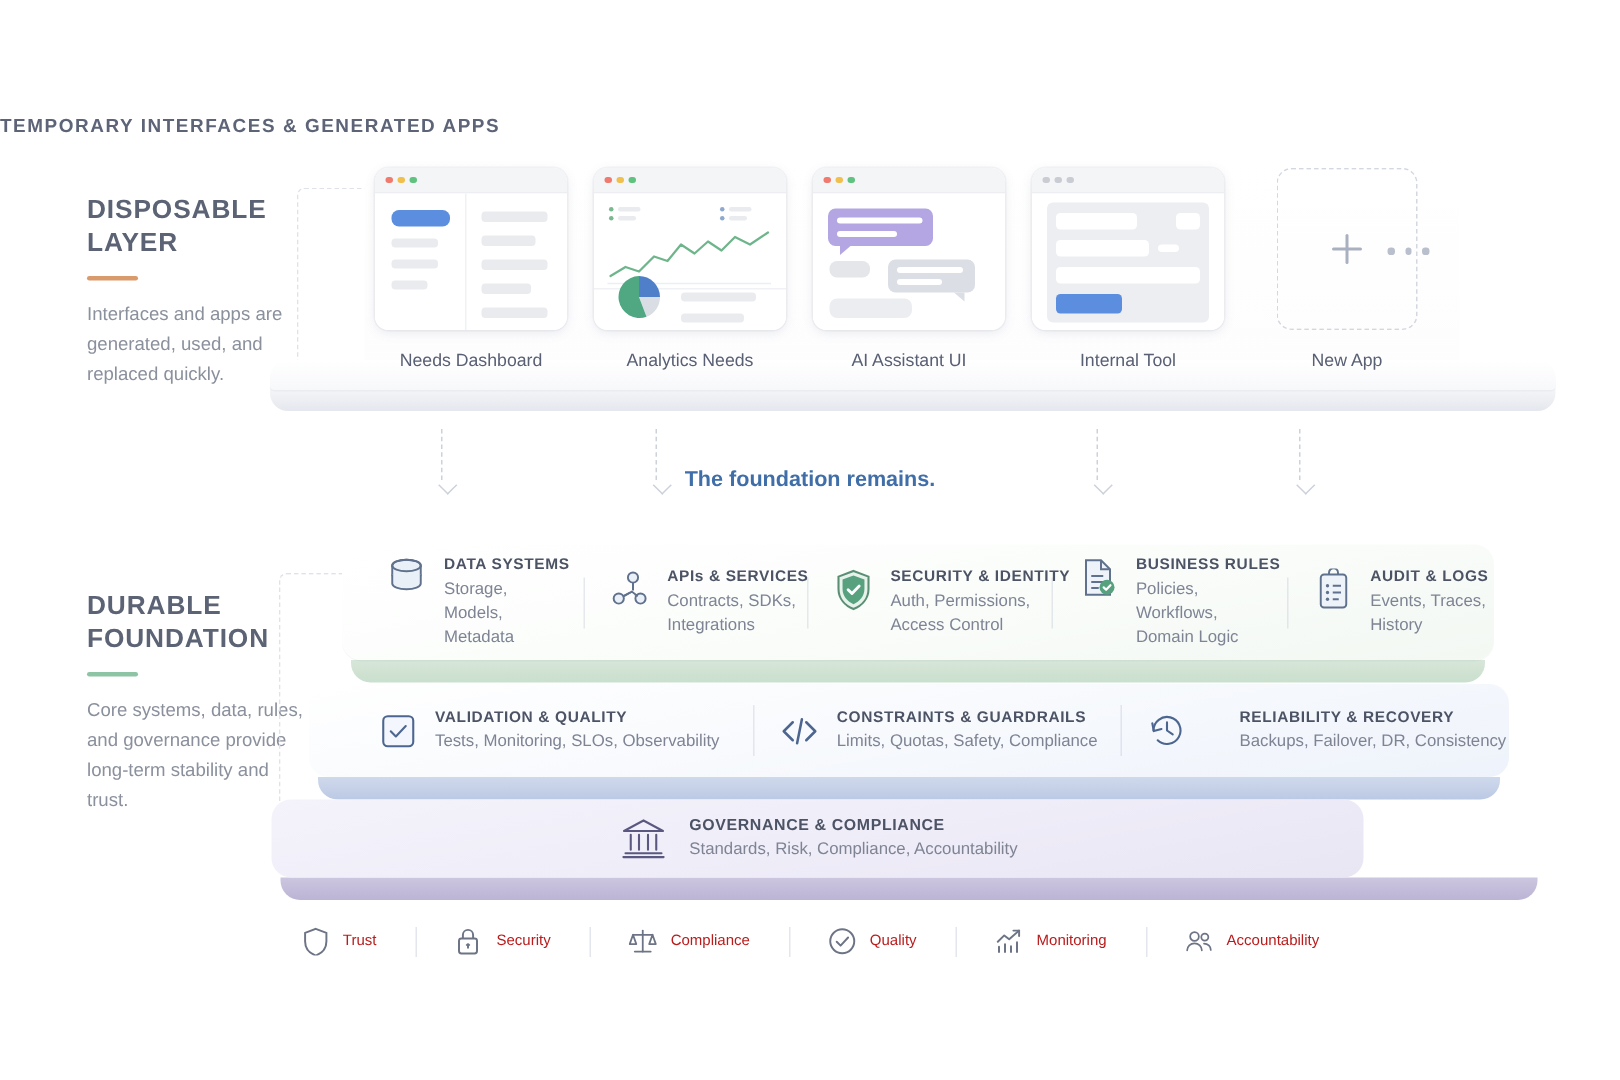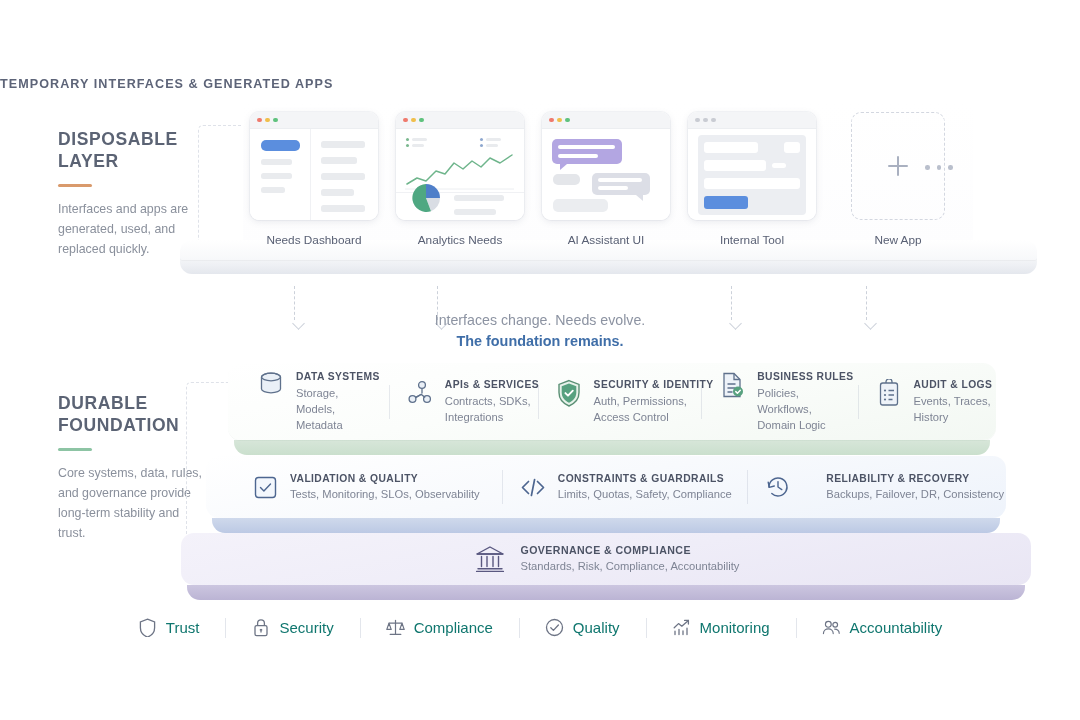--- a/index.html
+++ b/index.html
@@ -134,21 +134,21 @@
   }
   
   #slab-blue { left: 206px; top: 456px; width: 800px; height: 62px; }
   #slab-blue .top {
     background: linear-gradient(170deg,#ffffff 0%, #f8fafd 45%, #eef3fb 100%);
   }
   #slab-blue .edge {
     width: 788px; background: linear-gradient(180deg,#cfd9ec 0%, #bcc9e4 100%);
   }
   
-  #slab-purple { left: 181px; top: 533px; width: 850px; height: 52px; }
+  #slab-purple { left: 181px; top: 533px; width: 728px; height: 52px; }
   #slab-purple .top {
     background: linear-gradient(170deg,#f4f2fa 0%, #efedf8 50%, #e9e6f4 100%);
   }
   #slab-purple .edge {
     width: 838px; background: linear-gradient(180deg,#ccc6e0 0%, #bbb4d4 100%);
   }
 
   
   .frow {
     position: absolute; left: 0; top: 0; width: 100%; height: 100%;
@@ -181,21 +181,21 @@
     display: flex; justify-content: center; align-items: center;
   }
   .badge {
     display: flex; align-items: center; gap: 9px;
     padding: 0 26px; position: relative;
   }
   .badge + .badge::before {
     content:''; position: absolute; left: 0; top: 50%; transform: translateY(-50%);
     width: 1px; height: 20px; background: #e3e6ec;
   }
-  .badge span.txt { font-size: 15px; color: #0f766e; white-space: nowrap; }
+  .badge span.txt { font-size: 10px; color: #b91c1c; white-space: nowrap; }
   .bicon { width: 19px; height: 19px; display:flex; align-items:center; justify-content:center; }
 
   
   .bracket { position: absolute; border: 1.3px dashed #dfe2e9; }
   #bracket-top {
     left: 198px; top: 125px; width: 48px; height: 122px;
     border-right: none; border-radius: 5px 0 0 5px;
   }
   #bracket-bottom {
     left: 186px; top: 382px; width: 46px; height: 168px;
@@ -358,21 +358,20 @@
   <div class="arrow" style="left:731px;">
       <div class="line"></div>
       <div class="head"></div>
     </div>
   <div class="arrow" style="left:866px;">
       <div class="line"></div>
       <div class="head"></div>
     </div>
 
   <div class="mid-caption">
-    <div class="l1">Interfaces change. Needs evolve.</div>
     <div class="l2">The foundation remains.</div>
   </div>
 
   <div class="fslab" id="slab-green">
     <div class="edge"></div>
     <div class="top"></div>
     <div class="frow" style="padding:0 12px;">
 
       <div class="fitem" style="width:20%">
         <span class="ficon">

